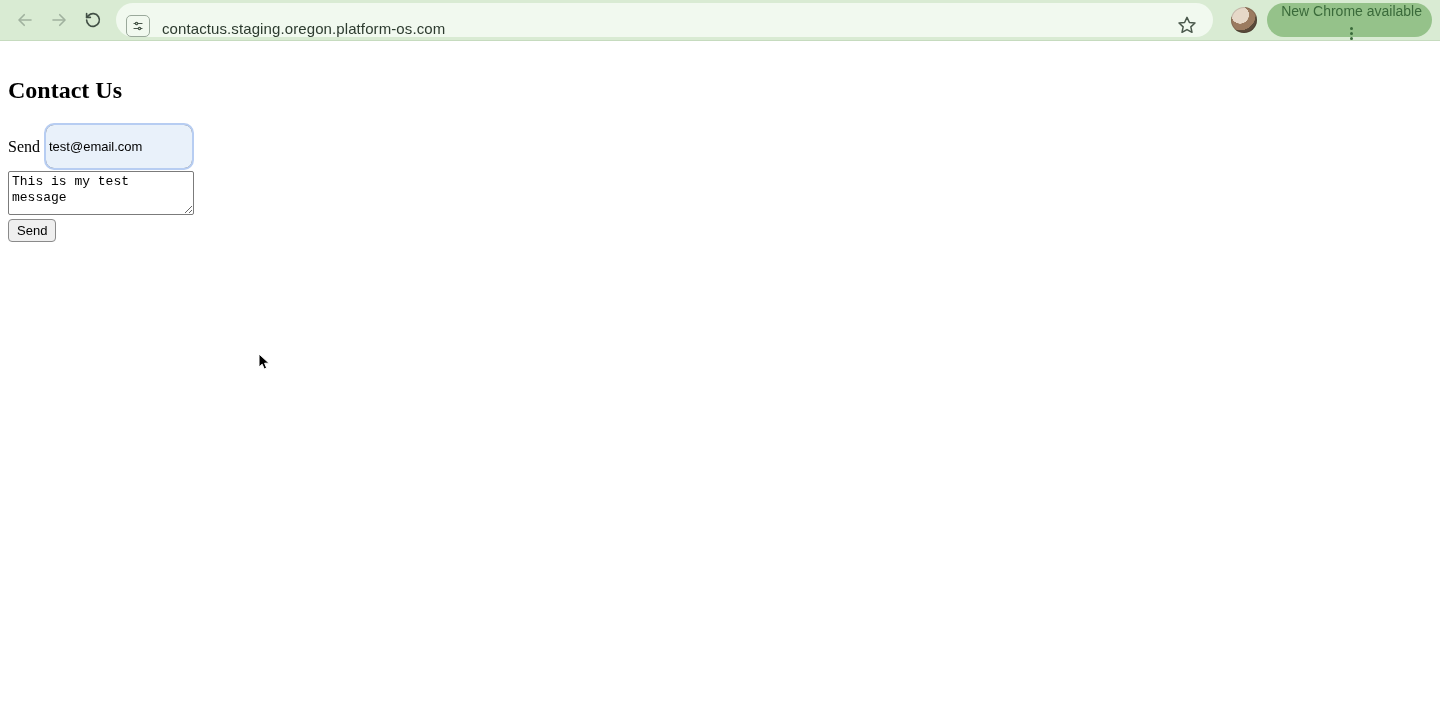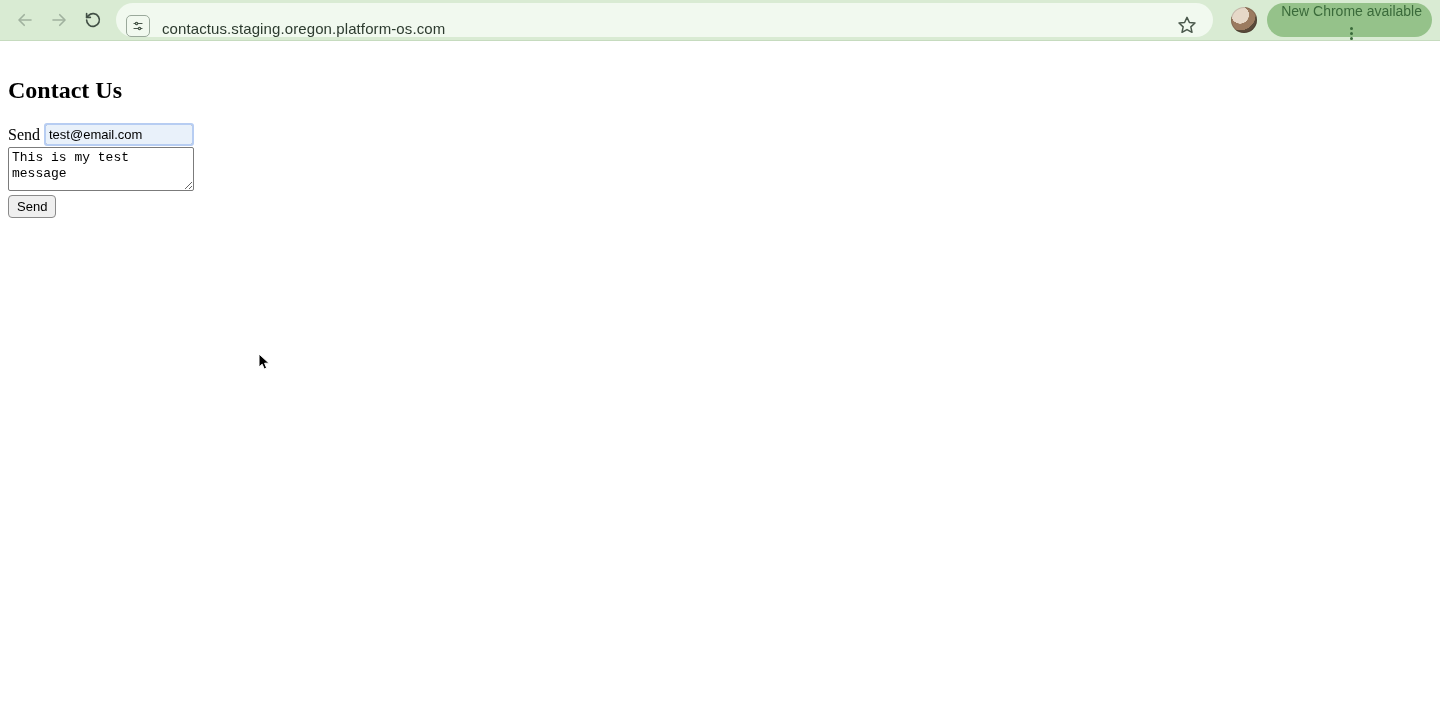--- a/index.html
+++ b/index.html
@@ -132,23 +132,23 @@
     gap: 5px;
     font-family: "Times New Roman", Times, serif;
     font-size: 16px;
   }
   .email-row label { color: #000; }
   .email-row input[type="text"] {
     width: 140px;
     height: 17px;
     font-family: Arial, Helvetica, sans-serif;
     font-size: 13px;
-    padding: 1px 3px;
+    padding: 13px 3px;
     border: 1px solid #7b7b7b;
-    border-radius: 2px;
+    border-radius: 9px;
     background: #e9f1fa;
     outline: 2px solid #b7cdf2;
     outline-offset: -1px;
   }
   textarea.msg {
     display: block;
     margin-top: 2px;
     width: 178px;
     height: 38px;
     font-family: "Courier New", Courier, monospace;

